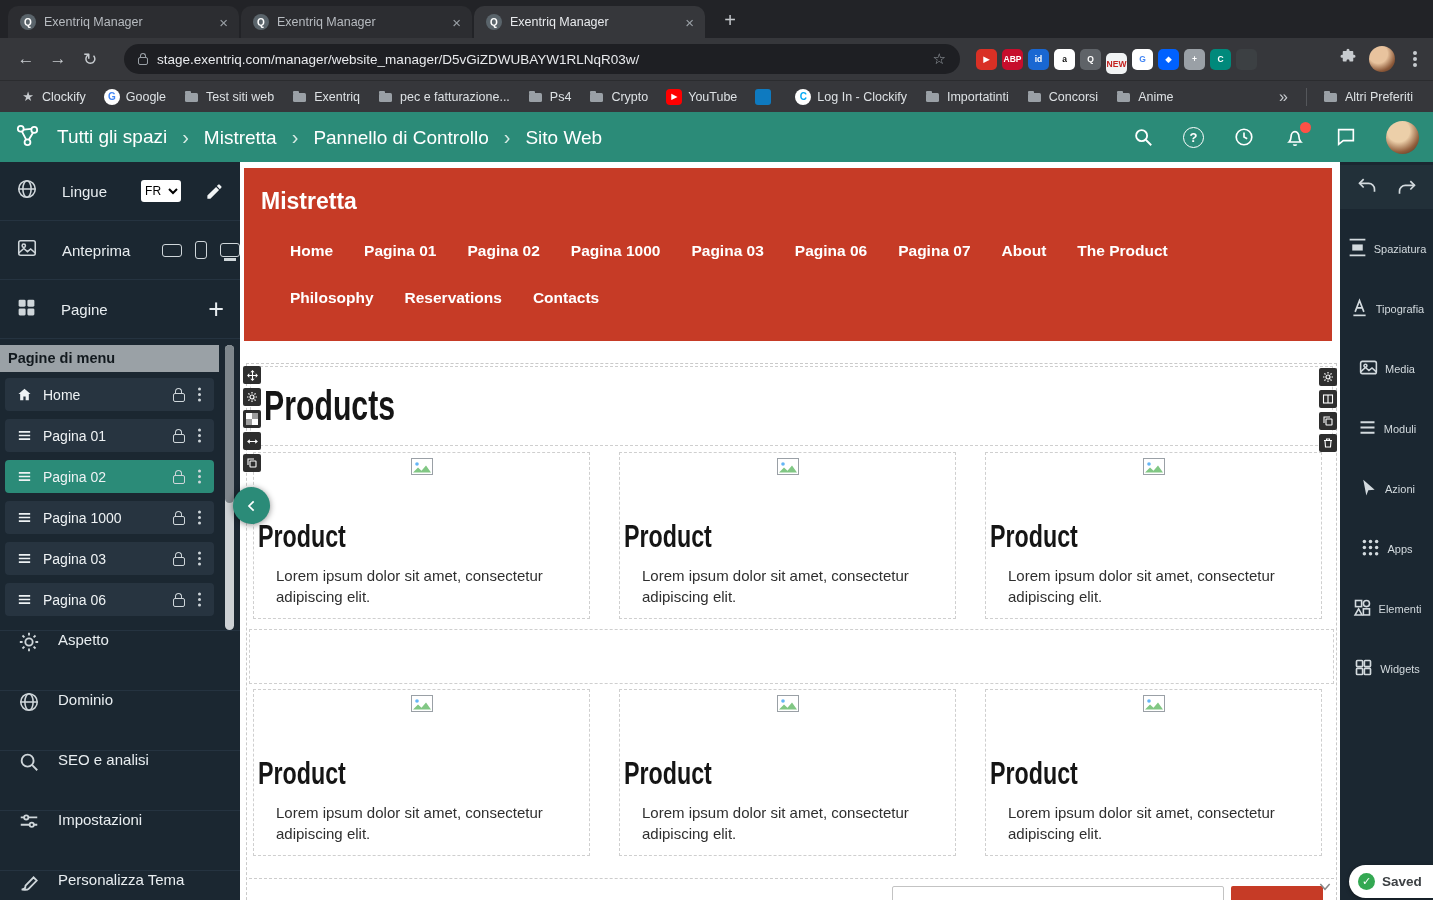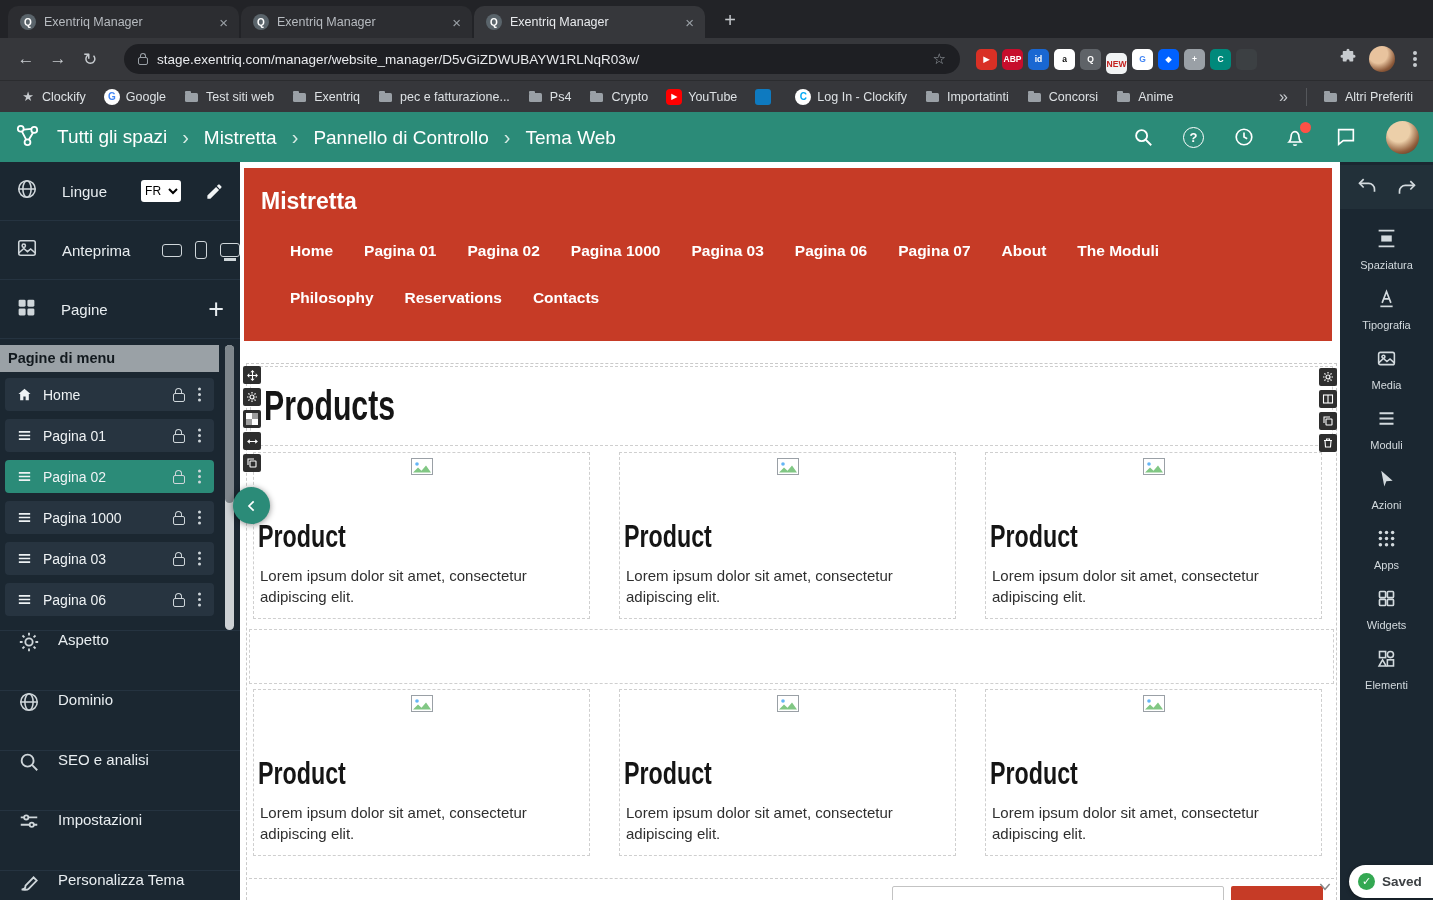--- a/index.html
+++ b/index.html
@@ -114,39 +114,39 @@
   .site-nav{display:flex;flex-wrap:wrap;column-gap:31px;row-gap:29px;padding:0 76px 0 46px;margin-top:27px}
   .nav-item{font-size:15.5px;font-weight:700;white-space:nowrap}
   .module{position:absolute;top:201px;left:6px;right:3px;bottom:-40px;border:1px dashed #c9c9c9}
   .module-titlebox{margin:2px 3px;height:80px;border:1px dashed #cfcfcf;display:flex;align-items:center;padding-left:13px}
   .module-title{font-size:42px;font-weight:700;transform:scaleX(.72);transform-origin:0 50%;color:#151515;white-space:nowrap}
   .cards{margin:6px 14px 0 6px;display:grid;grid-template-columns:repeat(3,1fr);column-gap:29px;row-gap:70px}
   .card{height:167px;border:1px dashed #cfcfcf;padding:0 2px}
   .broken-img{display:block;width:22px;margin:5px auto 0}
   .card-title{font-size:31px;font-weight:700;transform:scaleX(.75);transform-origin:0 50%;
     margin:40px 0 0 2px;color:#151515;white-space:nowrap}
-  .card-text{font-size:15px;color:#2f2f2f;line-height:21px;margin:10px 0 0 4px;max-width:300px}
+  .card-text{font-size:15px;color:#2f2f2f;line-height:21px;margin:10px 0 0 20px;max-width:300px}
   .row-spacer{position:absolute;left:2px;right:2px;top:265px;height:55px;border:1px dashed #cfcfcf}
   .module-bottom{position:absolute;top:514px;left:2px;right:2px;border-top:1px dashed #cccccc;height:64px}
   .form-input{position:absolute;left:643px;top:7px;width:332px;height:30px;border:1px solid #c3c3c3;
     background:#fff;border-radius:2px;font-size:14px;padding:0 8px}
   .form-btn{position:absolute;left:982px;top:7px;width:92px;height:30px;background:var(--red,#c63b26);
     border:none;border-radius:2px}
   .handles-l{position:absolute;left:-4px;top:2px;display:flex;flex-direction:column;gap:4px}
   .handles-r{position:absolute;right:-1px;top:4px;display:flex;flex-direction:column;gap:4px}
   .handle{width:18px;height:18px;background:#2e2e2e;border-radius:2px;display:flex;
     align-items:center;justify-content:center;flex:none}
   .collapse-btn{position:absolute;left:233px;top:325px;width:37px;height:37px;border-radius:50%;
     background:var(--teal,#2b8b78);box-shadow:0 1px 6px rgba(0,0,0,.45);display:flex;
     align-items:center;justify-content:center;z-index:20}
   .scroll-ind{position:absolute;right:8px;bottom:4px;color:#888}
 
   
   .undoredo{height:44px;margin:3px 0 10px;background:#223039;display:flex;align-items:center;justify-content:center;gap:20px}
-  .tool{height:60px;display:flex;flex-direction:column;align-items:center;justify-content:center;gap:6px;color:#d3dade}
+  .tool{height:60px;display:flex;flex-direction:row;align-items:center;justify-content:center;gap:6px;color:#d3dade}
   .t-label{font-size:11px}
 
   
   .saved-chip{position:absolute;right:0;bottom:2px;width:84px;height:33px;background:#fff;
     border-radius:17px 0 0 17px;box-shadow:0 1px 4px rgba(0,0,0,.35);display:flex;align-items:center;
     gap:7px;padding-left:9px;z-index:30}
   .saved-check{width:17px;height:17px;border-radius:50%;background:var(--green,#33a852);color:#fff;
     font-size:11px;display:flex;align-items:center;justify-content:center;flex:none}
   .saved-label{font-size:13.5px;font-weight:700;color:#3c4043}
 </style>
@@ -306,21 +306,21 @@
           <circle cx="18" cy="7" r="2.6"></circle>
           <circle cx="12" cy="18" r="2.6"></circle>
           <path d="M8.5 6.7l7-.5M7 8.4l3.8 7.2M17 9.4l-3.8 6.3"></path>
         </svg>
     </span>
     <div class="crumbs">
 
     <span class="crumb">Tutti gli spazi</span>
         <span class="crumb">Mistretta</span>
         <span class="crumb">Pannello di Controllo</span>
-        <span class="crumb">Tema Web</span>
+        <span class="crumb">Sito Web</span>
       </div>
     <div class="app-actions">
       <span class="act-ic">
         <svg width="22" height="22" viewBox="0 0 24 24" fill="none" stroke="#fff" stroke-width="2">
             <circle cx="10.5" cy="10.5" r="6"></circle>
             <path d="M15 15l6 6"></path>
           </svg>
       </span>
       <span class="help-c">?</span>
       <span class="act-ic">
@@ -520,21 +520,21 @@
         <div class="site-nav">
 
         <span class="nav-item">Home</span>
             <span class="nav-item">Pagina 01</span>
             <span class="nav-item">Pagina 02</span>
             <span class="nav-item">Pagina 1000</span>
             <span class="nav-item">Pagina 03</span>
             <span class="nav-item">Pagina 06</span>
             <span class="nav-item">Pagina 07</span>
             <span class="nav-item">About</span>
-            <span class="nav-item">The Moduli</span>
+            <span class="nav-item">The Product</span>
             <span class="nav-item">Philosophy</span>
             <span class="nav-item">Reservations</span>
             <span class="nav-item">Contacts</span>
           </div>
       </div>
 
       <div class="module">
         <div class="module-titlebox">
           <h1 class="module-title">Products</h1>
         </div>
@@ -742,36 +742,36 @@
               <circle cx="5" cy="12" r="2"></circle>
               <circle cx="12" cy="12" r="2"></circle>
               <circle cx="19" cy="12" r="2"></circle>
               <circle cx="5" cy="19" r="2"></circle>
               <circle cx="12" cy="19" r="2"></circle>
               <circle cx="19" cy="19" r="2"></circle>
             </svg></span>
         <span class="t-label">Apps</span>
       </div>
       <div class="tool">
+        <span><svg width="21" height="21" viewBox="0 0 24 24" fill="none" stroke="#d3dade" stroke-width="1.8">
+              <rect x="4" y="4" width="7" height="7"></rect>
+              <circle cx="16.5" cy="7.5" r="3.5"></circle>
+              <path d="M7.5 13.5l4 7h-8z"></path>
+              <rect x="13" y="13.5" width="7" height="7"></rect>
+            </svg></span>
+        <span class="t-label">Elementi</span>
+      </div>
+      <div class="tool">
         <span><svg width="21" height="21" viewBox="0 0 24 24" fill="none" stroke="#d3dade" stroke-width="1.9">
               <rect x="4" y="4" width="7" height="7" rx="1"></rect>
               <rect x="13" y="4" width="7" height="7" rx="1"></rect>
               <rect x="4" y="13" width="7" height="7" rx="1"></rect>
               <rect x="13" y="13" width="7" height="7" rx="1"></rect>
             </svg></span>
         <span class="t-label">Widgets</span>
-      </div>
-      <div class="tool">
-        <span><svg width="21" height="21" viewBox="0 0 24 24" fill="none" stroke="#d3dade" stroke-width="1.8">
-              <rect x="4" y="4" width="7" height="7"></rect>
-              <circle cx="16.5" cy="7.5" r="3.5"></circle>
-              <path d="M7.5 13.5l4 7h-8z"></path>
-              <rect x="13" y="13.5" width="7" height="7"></rect>
-            </svg></span>
-        <span class="t-label">Elementi</span>
       </div>
     </aside>
 
     <div class="collapse-btn">
       <svg width="16" height="16" viewBox="0 0 24 24" fill="none" stroke="#fff" stroke-width="2.6">
           <path d="M14.5 5l-7 7 7 7"></path>
         </svg>
     </div>
   </div>
 

